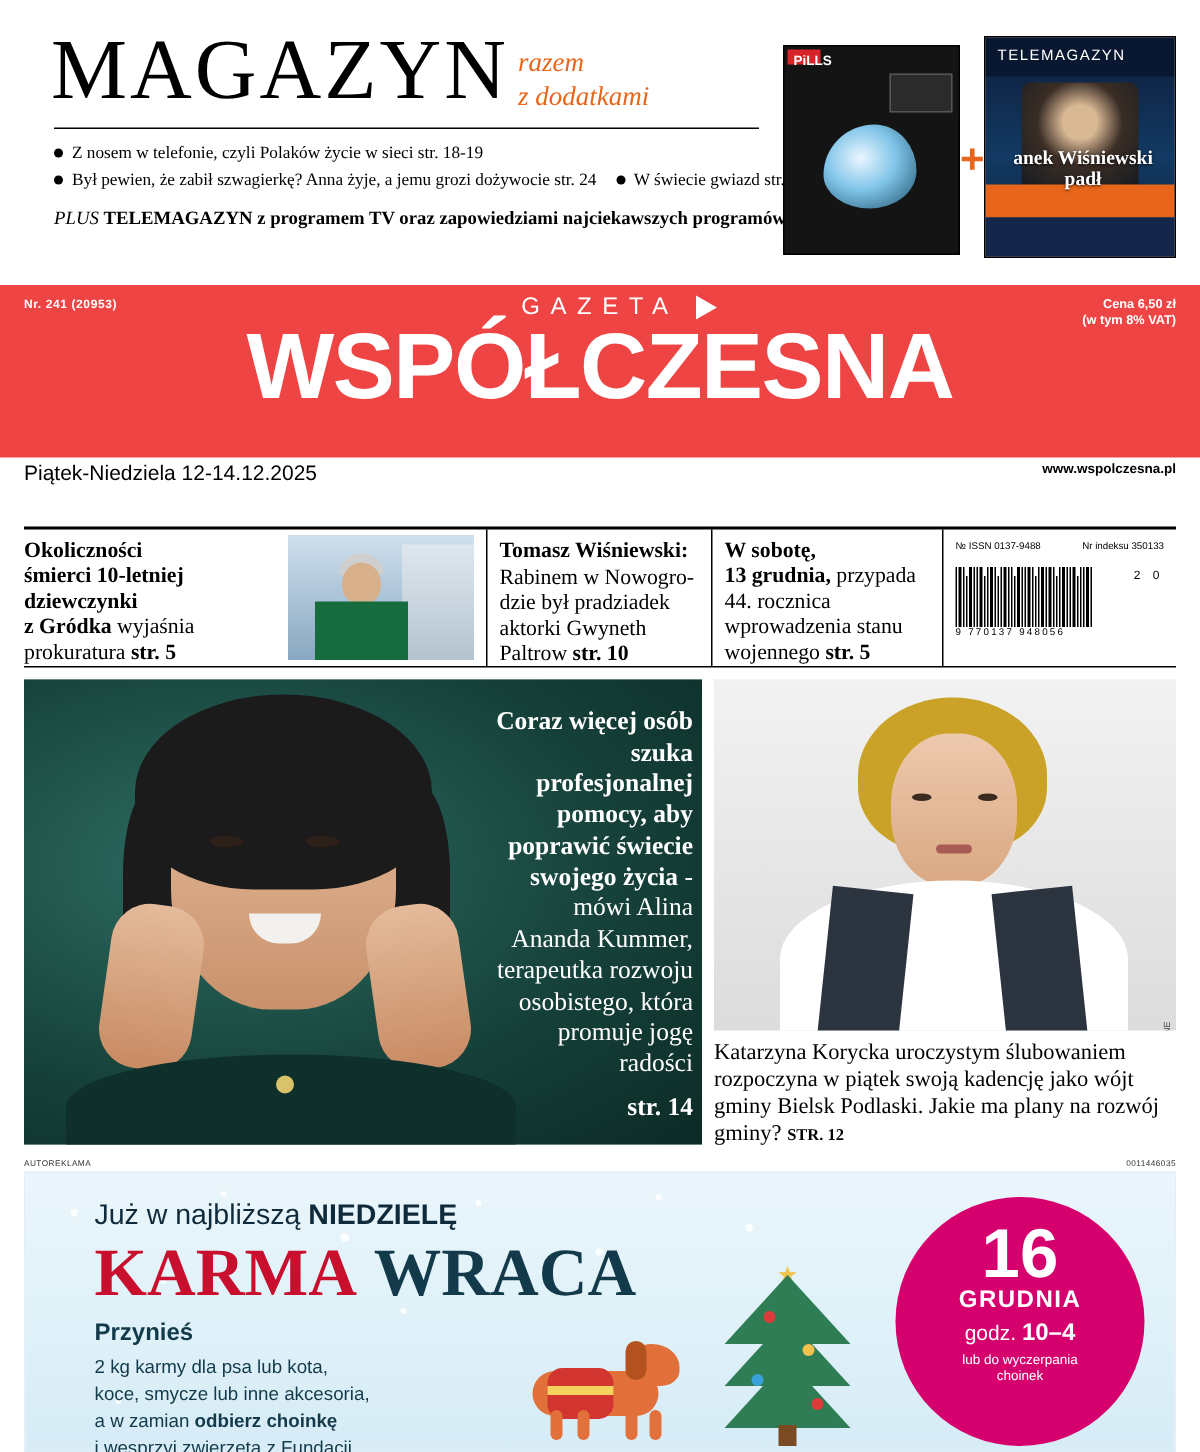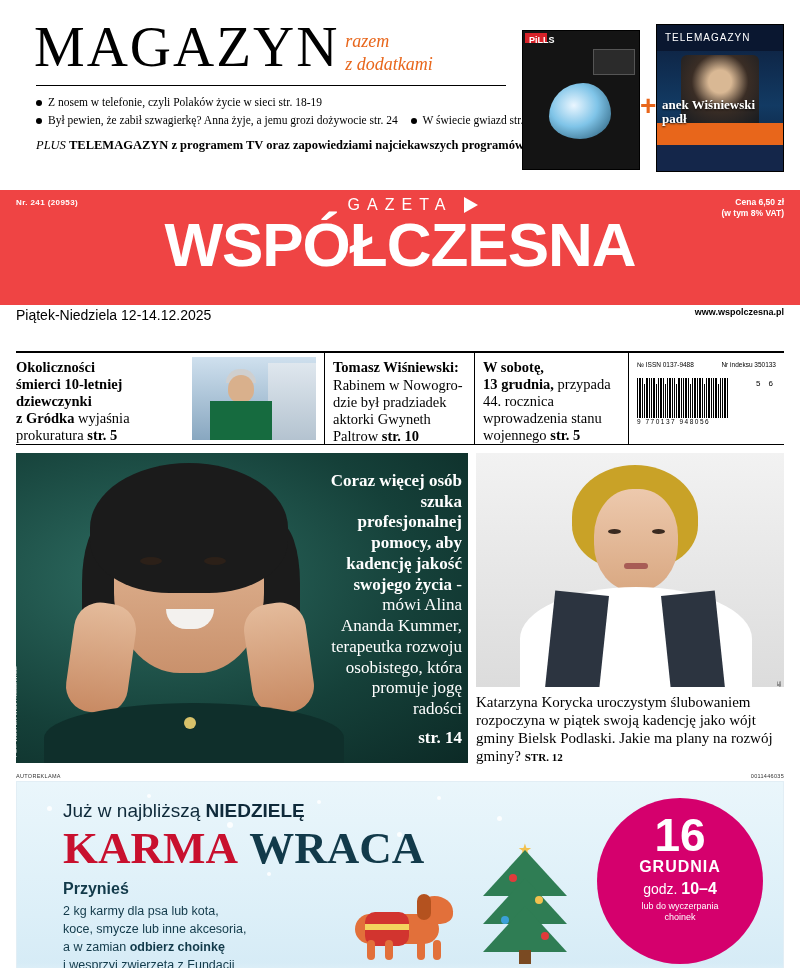--- a/index.html
+++ b/index.html
@@ -92,20 +92,21 @@
   .cover-b .cb-bottom i { display:block; color:#ffd24d; font-size:8px; font-family:"Liberation Sans",sans-serif; padding:4px 6px; font-style:normal;}
   .plus-mark {
     position:absolute; left:118px; top:66px;
     color:#e8661b; font-size:28px; font-weight:700;
     font-family:"Liberation Sans", sans-serif;
   }
   .cover-overlay-txt {
     position:absolute; left:140px; top:74px; width:120px;
     color:#fff; font-family:"Liberation Serif",serif; font-size:13px; font-weight:700; line-height:1.05;
     text-shadow:0 1px 2px rgba(0,0,0,.8);
+    text-align:center;
   }
 
   
   .masthead {
     background:#ef4444;
     height:115px;
     position:relative;
     color:#fff;
   }
   .mh-issue {
@@ -401,21 +402,21 @@
         <span>13 grudnia,</span>
         <span style="font-weight:400">przypada 44. rocznica wprowadzenia stanu wojennego</span>
         <b>str. 5</b>
       </h3>
     </div>
     <div class="tz tz-4">
       <div class="isbn-line">
         <span>№ ISSN 0137-9488</span>
         <span>Nr indeksu 350133</span>
       </div>
-      <div class="five-zero">5 6</div>
+      <div class="five-zero">2 0</div>
       <div class="barcode">
         <i></i>
           <i class="w"></i>
           <i></i>
           <i class="s"></i>
           <i class="w"></i>
           <i></i>
           <i></i>
           <i class="w"></i>
           <i class="s"></i>
@@ -467,21 +468,21 @@
       <div class="lp-mouth"></div>
       <div class="lp-hand-l"></div>
       <div class="lp-hand-r"></div>
       <div class="lp-shoulder"></div>
       <div class="lp-pendant"></div>
       <div class="lp-credit">FOT. WOJTEK WOJTKIELEWICZ</div>
       <div class="lp-quote">
         <span class="bold">Coraz więcej osób</span><br>
         <span class="bold">szuka profesjonalnej</span><br>
         <span class="bold">pomocy, aby</span><br>
-        <span class="bold">kadencję jakość</span><br>
+        <span class="bold">poprawić świecie</span><br>
         <span class="bold">swojego życia</span>
         <span>- mówi Alina Ananda Kummer, terapeutka rozwoju osobistego, która promuje jogę radości</span>
         <span class="str">str. 14</span>
       </div>
     </div>
 
     <div class="right-col">
       <div class="right-photo">
         <div class="rp-bg"></div>
         <div class="rp-hair"></div>

